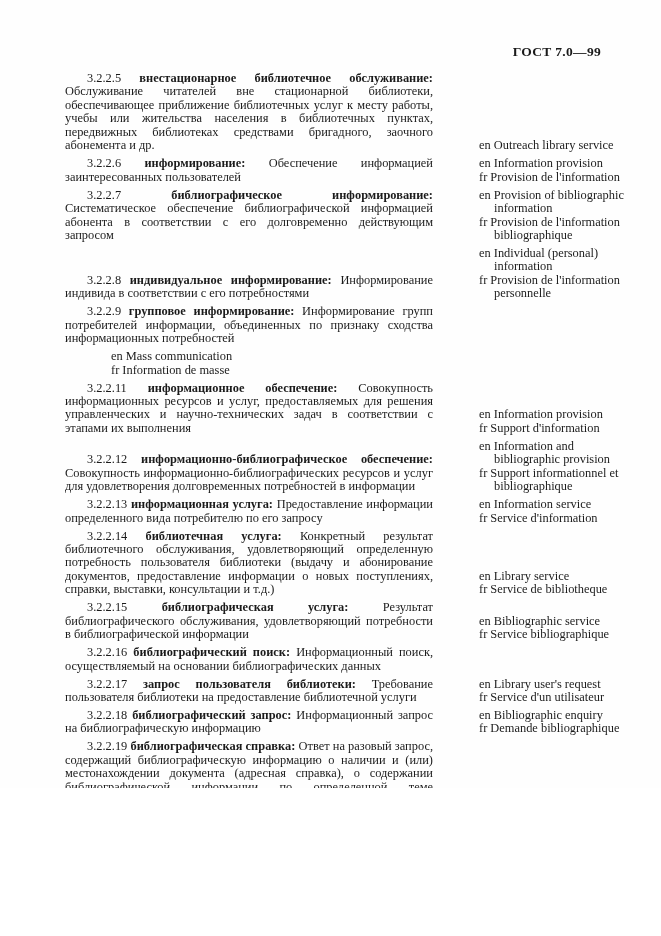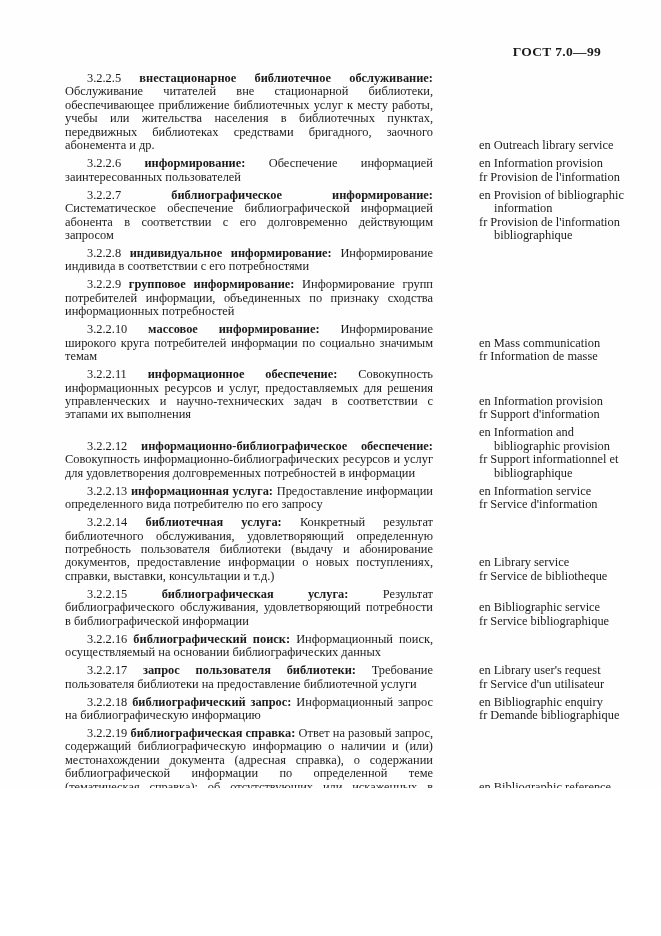--- a/index.html
+++ b/index.html
@@ -109,32 +109,33 @@
     <div class="right-col translations">
           <div class="trans-entry"><span>en</span><span> Provision of bibliographic information</span></div>
           <div class="trans-entry"><span>fr</span><span> Provision de l'information bibliographique</span></div>
         </div>
   </section>
 
   <section class="term-row">
     <div class="left-col">
       <p class="term-para" lang="ru"><span class="term-number">3.2.2.8</span><b class="term-name"> индивидуальное информирование:</b><span class="term-def"> Информирование индивида в соответствии с его потребностями</span></p>
     </div>
+    <div class="right-col translations">
+          <div class="trans-entry"><span>en</span><span> Individual (personal) information</span></div>
+          <div class="trans-entry"><span>fr</span><span> Provision de l'information personnelle</span></div>
+        </div>
   </section>
 
   <section class="term-row">
     <div class="left-col">
       <p class="term-para" lang="ru"><span class="term-number">3.2.2.9</span><b class="term-name"> групповое информирование:</b><span class="term-def"> Информирование групп потребителей информации, объединенных по признаку сходства информационных потребностей</span></p>
     </div>
   </section>
 
   <section class="term-row">
-    <div class="left-col">
-      <p class="term-para" lang="ru"><span class="term-number">3.2.2.10</span><b class="term-name"> массовое информирование:</b><span class="term-def"> Информирование широкого круга потребителей информации по социально значимым темам</span></p>
-    </div>
     <div class="right-col translations">
           <div class="trans-entry"><span>en</span><span> Mass communication</span></div>
           <div class="trans-entry"><span>fr</span><span> Information de masse</span></div>
         </div>
   </section>
 
   <section class="term-row">
     <div class="left-col">
       <p class="term-para" lang="ru"><span class="term-number">3.2.2.11</span><b class="term-name"> информационное обеспечение:</b><span class="term-def"> Совокупность информационных ресурсов и услуг, предоставляемых для решения управленческих и научно-технических задач в соответствии с этапами их выполнения</span></p>
     </div>

